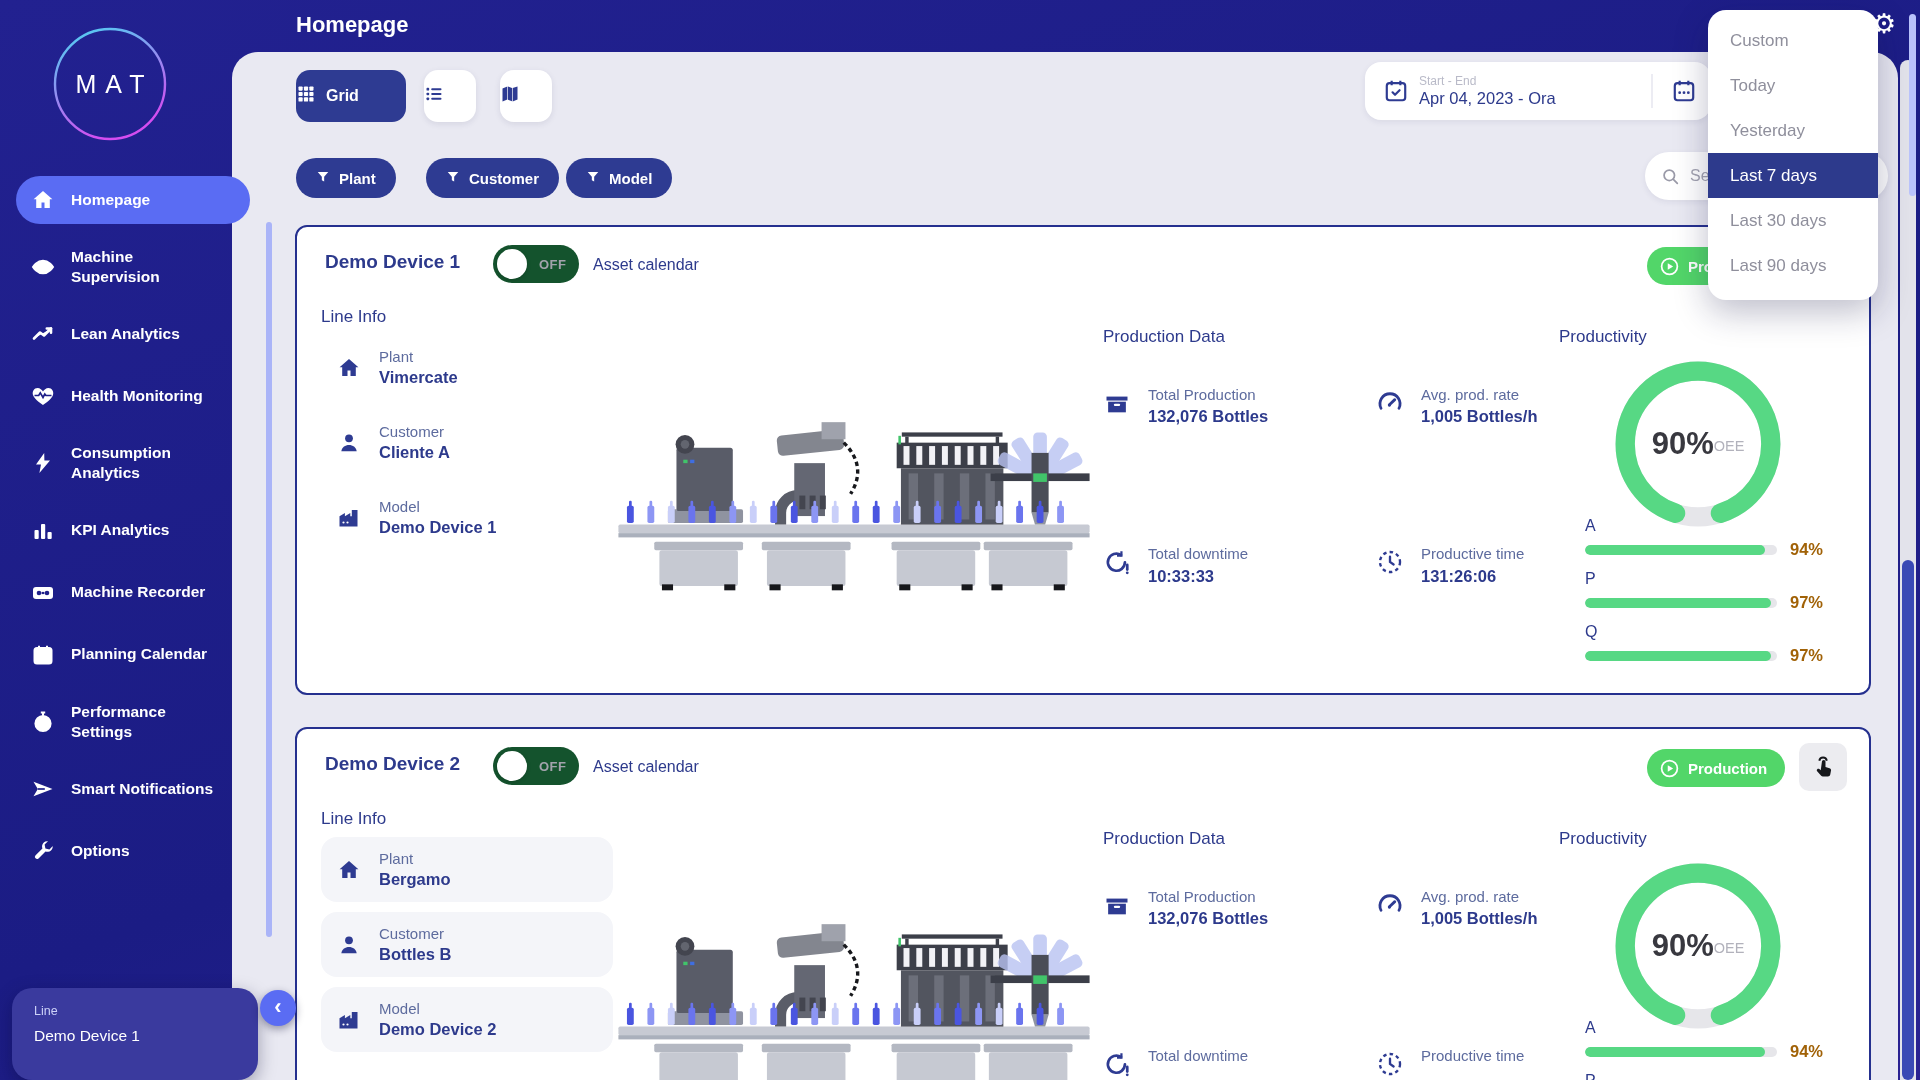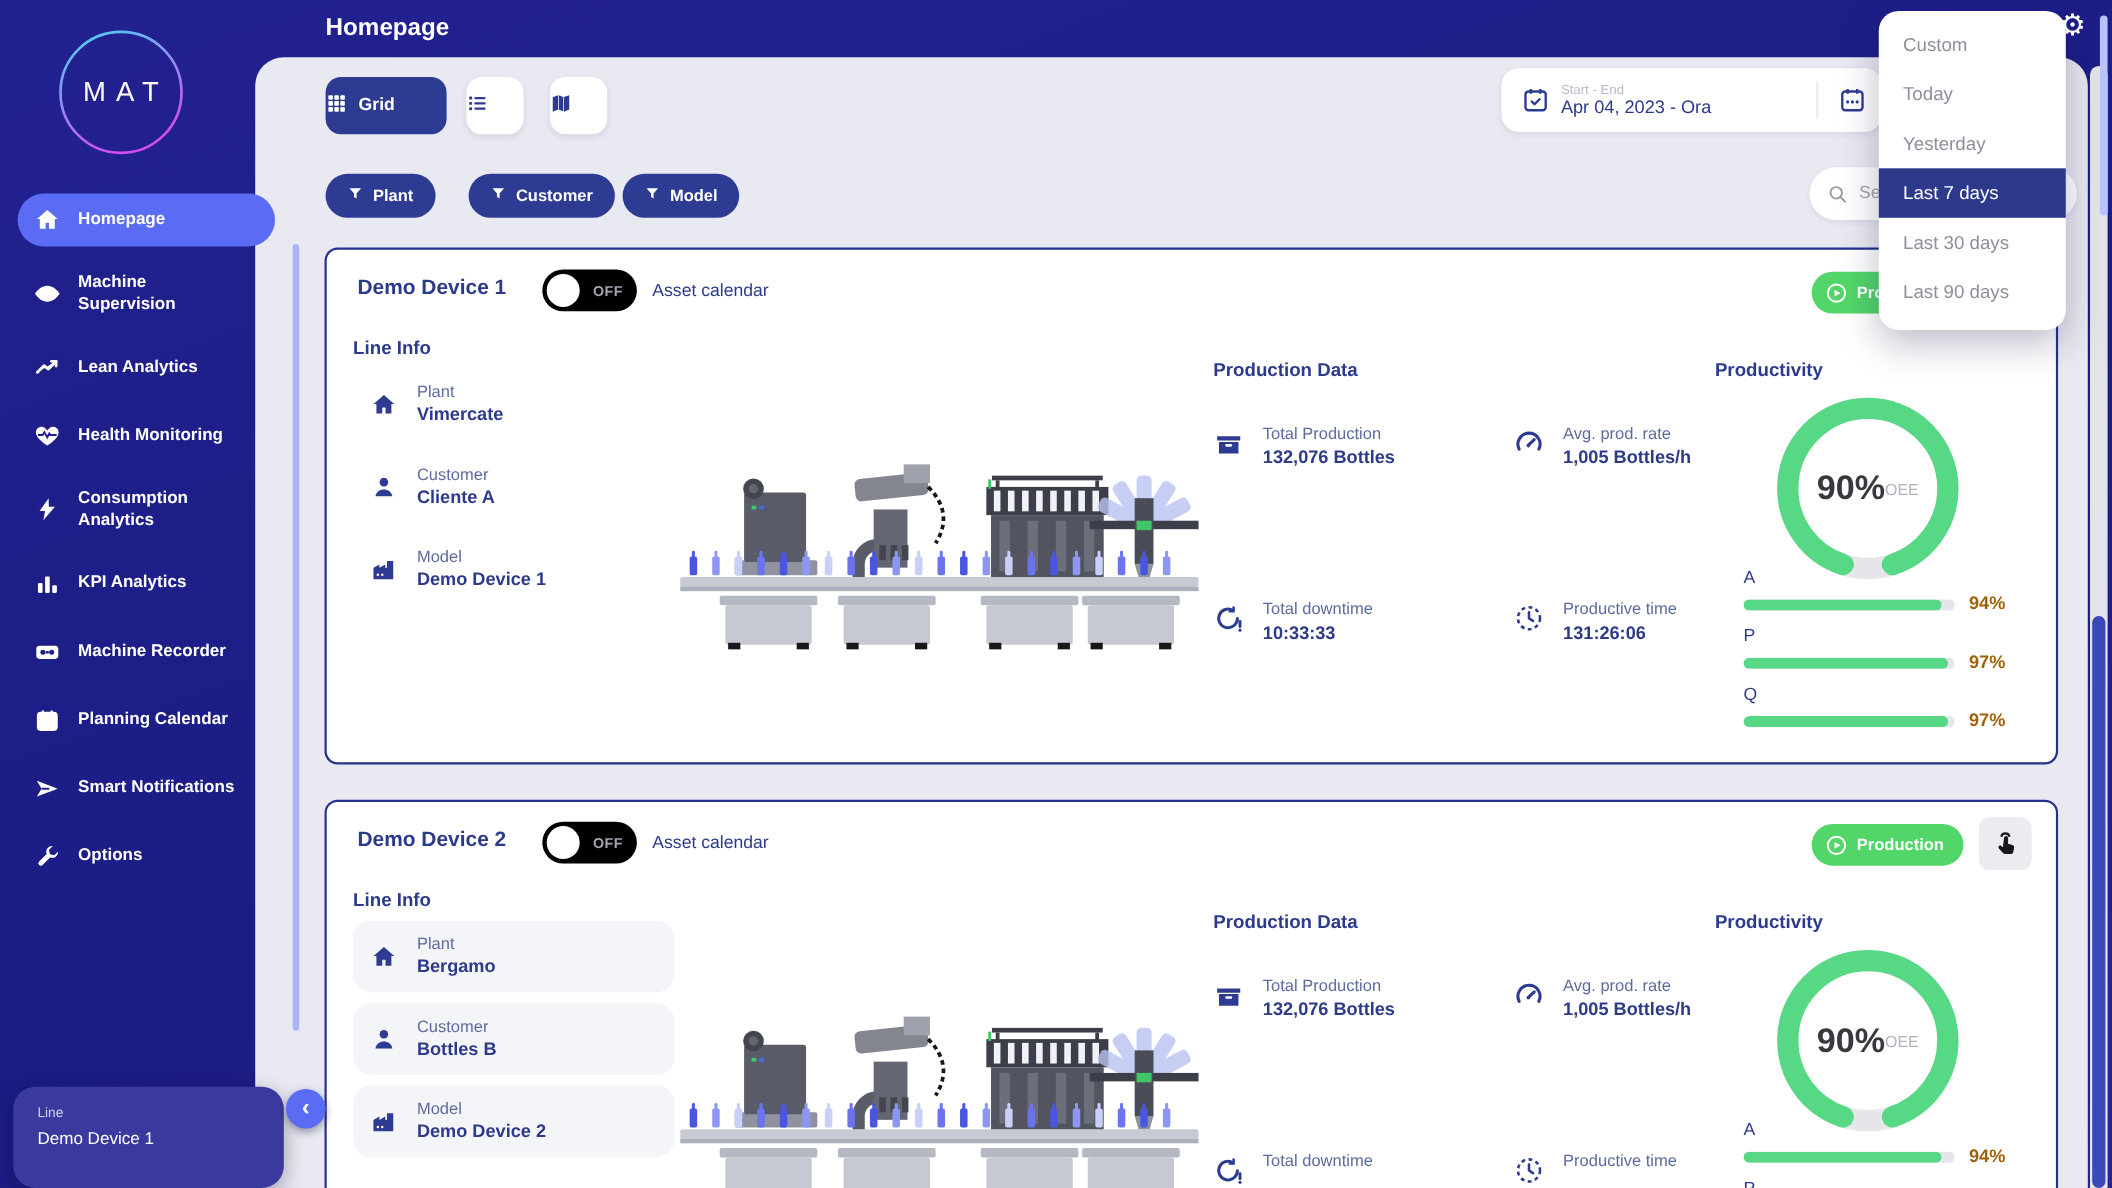--- a/index.html
+++ b/index.html
@@ -61,30 +61,30 @@
   
   .period-menu{position:absolute;left:1708px;top:10px;width:170px;background:#fff;border-radius:18px;padding:8px 0 12px;z-index:50;box-shadow:0 12px 34px rgba(20,20,70,.28)}
   .period-item{height:45px;display:flex;align-items:center;padding-left:22px;font-size:17px;color:#8f8f9c;cursor:pointer}
   .period-item.selected{background:#2d3a8c;color:#fff}
   .period-scroll{position:absolute;right:4px;top:14px;width:7px;height:182px;background:#b9c2fb;border-radius:4px;z-index:51}
 
   
   .card{position:absolute;left:295px;width:1576px;height:470px;background:#fff;border:2px solid #25308f;border-radius:12px;z-index:2}
   .card1{top:225px}.card2{top:727px}
   .card-title{position:absolute;left:28px;top:24px;font-size:19px;font-weight:bold;color:#2d3a8c}
-  .toggle{position:absolute;left:196px;top:18px;width:86px;height:38px;background:#000000;border-radius:19px;cursor:pointer}
+  .toggle{position:absolute;left:196px;top:18px;width:86px;height:38px;background:#14532d;border-radius:19px;cursor:pointer}
   .toggle .knob{position:absolute;left:4px;top:4px;width:30px;height:30px;background:#fff;border-radius:50%;box-shadow:0 1px 4px rgba(0,0,0,.18)}
   .toggle .t-label{position:absolute;left:46px;top:12px;font-size:13px;font-weight:bold;color:#a2a3ac;letter-spacing:.5px}
   .asset-link{position:absolute;left:296px;top:29px;font-size:16px;color:#2d3a8c;cursor:pointer}
   .prod-btn{position:absolute;left:1350px;top:20px;height:38px;padding:0 18px 0 12px;background:#52d669;border-radius:19px;display:flex;align-items:center;gap:8px;color:#fff;font-weight:bold;font-size:15px;cursor:pointer}
   .prod-btn svg{width:21px;height:21px}
   .hand-btn{position:absolute;left:1502px;top:14px;width:48px;height:48px;background:#ececf0;border-radius:10px;display:flex;align-items:center;justify-content:center;cursor:pointer}
   .hand-btn svg{width:26px;height:26px}
 
-  .sec-title{position:absolute;font-size:17px;font-weight:bold;color:#2d3a8c}
+  .sec-title{position:absolute;font-size:17px;font-weight:normal;color:#2d3a8c}
   .li-title{left:24px;top:80px}
   .li-rows{position:absolute;left:24px;top:108px;width:292px}
   .li-row{display:flex;align-items:center;gap:18px;padding:13px 10px 13px 16px;border-radius:16px;margin-bottom:10px}
   .card2 .li-row{background:#f4f5f9}
   .li-row .li-icon{width:24px;height:24px;color:#2e3b92}
   .li-row svg{width:24px;height:24px;fill:currentColor}
   .li-label{font-size:15px;color:#5d6b9e;margin-bottom:3px}
   .li-value{font-size:16.5px;font-weight:bold;color:#2d3a8c}
 
   .machine{position:absolute;left:318px;top:166px;width:478px;height:206px}
@@ -203,20 +203,31 @@
         </div>
         <div class="nav-item">
           <span class="nav-icon">
             <svg viewBox="0 0 24 24" fill="none" stroke="currentColor" stroke-width="2">
               <rect x="3.5" y="5" width="17" height="15.5" rx="2.5"></rect>
               <path d="M8 2.8v4M16 2.8v4M3.5 9.5h17"></path>
               <rect x="12.5" y="12.8" width="4.2" height="4.2" fill="currentColor" stroke="none"></rect>
             </svg>
           </span>
           <span class="nav-label">Planning Calendar</span>
+        </div>
+        <div class="nav-item">
+          <span class="nav-icon">
+            <svg viewBox="0 0 24 24" fill="none" stroke="currentColor" stroke-width="2">
+              <circle cx="12" cy="13.5" r="7.6"></circle>
+              <path d="M9.8 2.6h4.4M12 2.6v3.1"></path>
+              <path d="m12 13.5 3.6-3.2" stroke-width="1.8"></path>
+              <path d="M12 8v1.6M6.6 13.5h1.6M12 19v-1.6M17.4 13.5h-1.6" stroke-width="1.3"></path>
+            </svg>
+          </span>
+          <span class="nav-label">Performance Settings</span>
         </div>
         <div class="nav-item">
           <span class="nav-icon">
             <svg viewBox="0 0 24 24" fill="currentColor">
               <path d="M2.5 4.8 21.5 12 2.5 19.2 6.8 12z"></path>
               <path d="M6.8 12h7" stroke="#1f2089" stroke-width="1.7"></path>
             </svg>
           </span>
           <span class="nav-label">Smart Notifications</span>
         </div>

